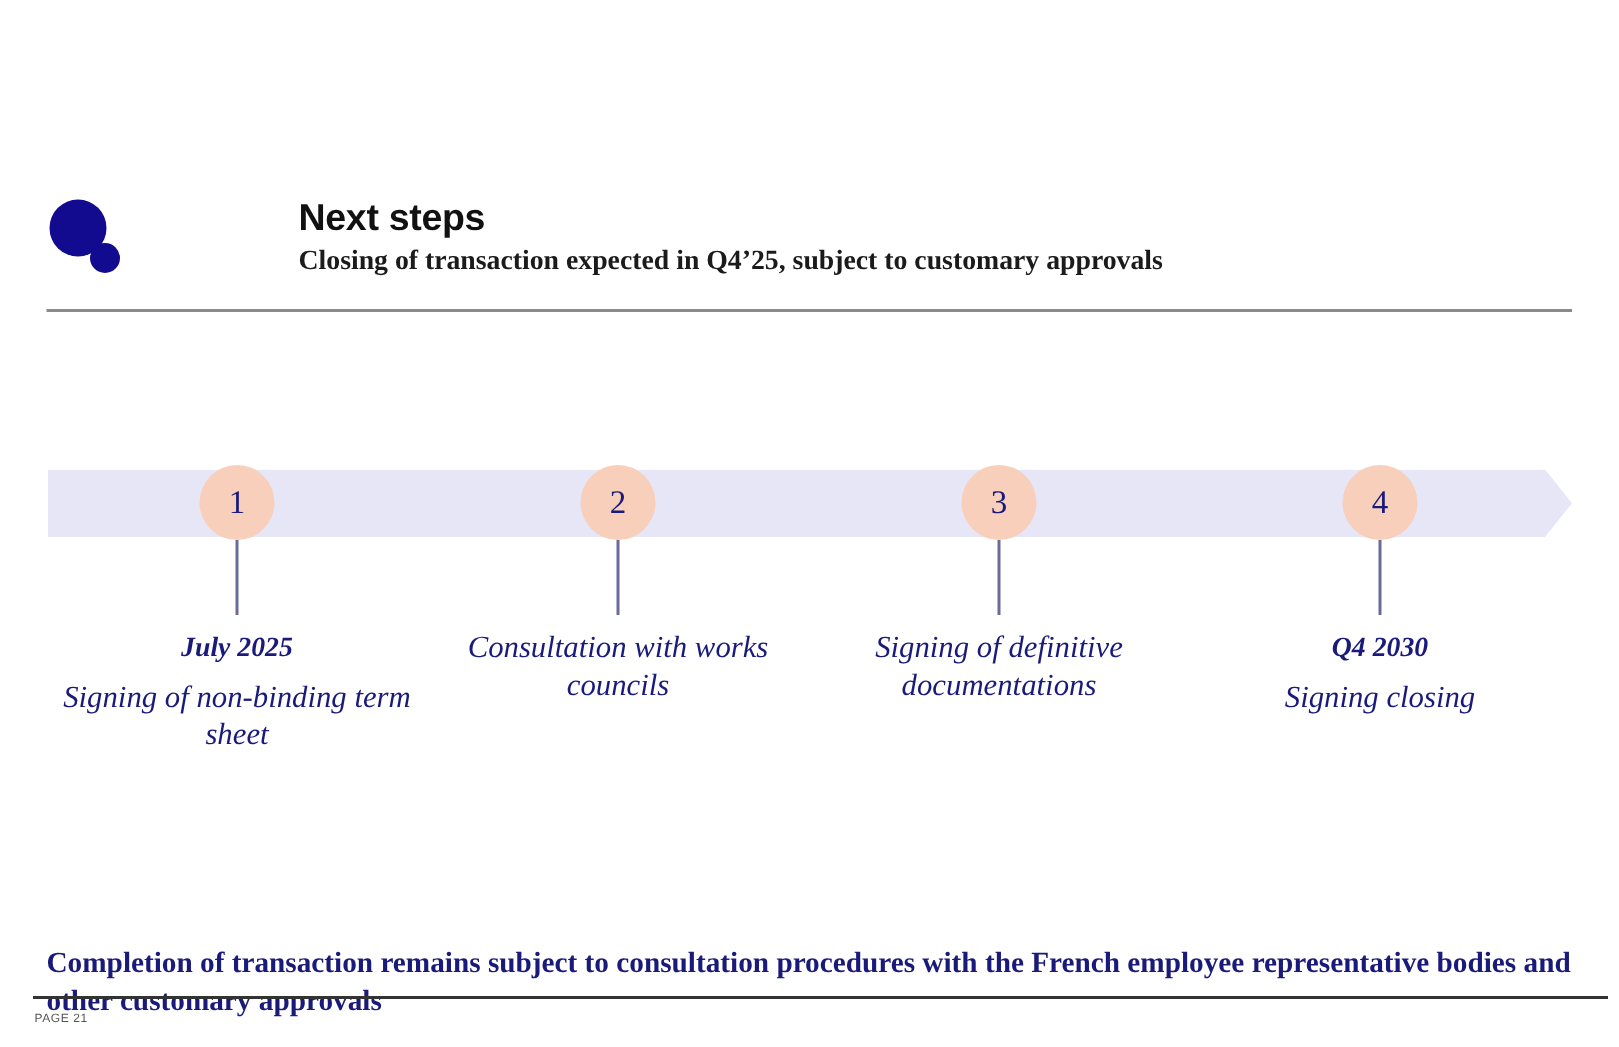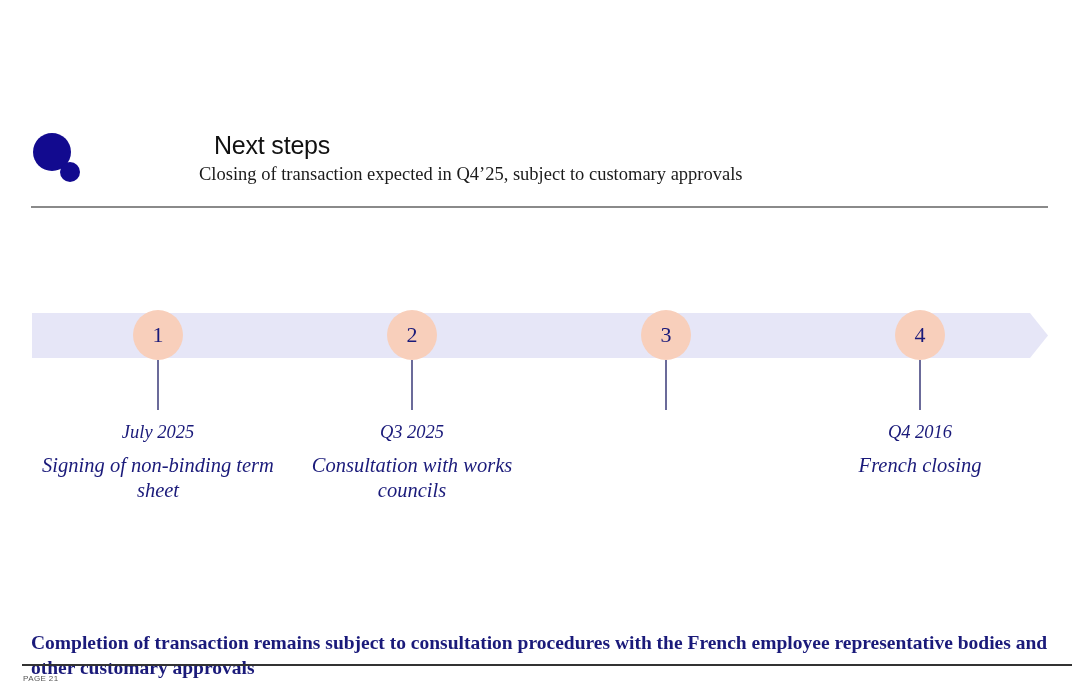--- a/index.html
+++ b/index.html
@@ -39,37 +39,38 @@
     top: 31px;
     width: 20px;
     height: 20px;
     border-radius: 50%;
     background: #120a8f;
   }
 
   
   #header-title {
     position: absolute;
-    left: 214px;
+    left: 199px;
     top: 130px;
     font-family: "Liberation Sans", sans-serif;
-    font-weight: normal;
+    font-weight: bold;
     font-size: 25px;
     line-height: 30px;
     color: #111111;
     letter-spacing: -0.2px;
   }
   #header-subtitle {
     position: absolute;
     left: 199px;
     top: 162px;
     font-family: "Liberation Serif", serif;
     font-size: 18.5px;
     line-height: 24px;
     color: #1b1b1b;
+    font-weight: bold;
   }
   #header-divider {
     position: absolute;
     left: 31px;
     top: 206px;
     width: 1017px;
     height: 2px;
     background: #8a8a8a;
   }
 
@@ -122,20 +123,21 @@
     background: #6b6b9a;
     margin: 0 auto;
   }
   .step-date {
     margin-top: 11px;
     font-family: "Liberation Serif", serif;
     font-style: italic;
     font-size: 18.5px;
     line-height: 22px;
     color: #1a1a7a;
+    font-weight: bold;
   }
   .step-desc {
     margin-top: 10px;
     font-family: "Liberation Serif", serif;
     font-style: italic;
     font-weight: normal;
     font-size: 20.5px;
     line-height: 25px;
     color: #1a1a7a;
   }
@@ -191,33 +193,33 @@
   <div class="step" style="left:158px">
     <div class="step-circle">1</div>
     <div class="step-stem"></div>
     <div class="step-date">July 2025</div>
     <div class="step-desc">Signing of non-binding term sheet</div>
   </div>
 
   <div class="step" style="left:412px">
     <div class="step-circle">2</div>
     <div class="step-stem"></div>
-    <div class="step-date">Q3 2025</div>
     <div class="step-desc">Consultation with works councils</div>
   </div>
 
   <div class="step" style="left:666px">
     <div class="step-circle">3</div>
     <div class="step-stem"></div>
+    <div class="step-desc">Signing of definitive documentations</div>
   </div>
 
   <div class="step" style="left:920px">
     <div class="step-circle">4</div>
     <div class="step-stem"></div>
-    <div class="step-date">Q4 2016</div>
-    <div class="step-desc">French closing</div>
+    <div class="step-date">Q4 2030</div>
+    <div class="step-desc">Signing closing</div>
   </div>
 </div>
 
 <div id="statement">Completion of transaction remains subject to consultation procedures with the French employee representative bodies and other customary approvals</div>
 
 <div id="footer-divider"></div>
 <div id="footer-page">PAGE 21</div>
 
 </body></html>

